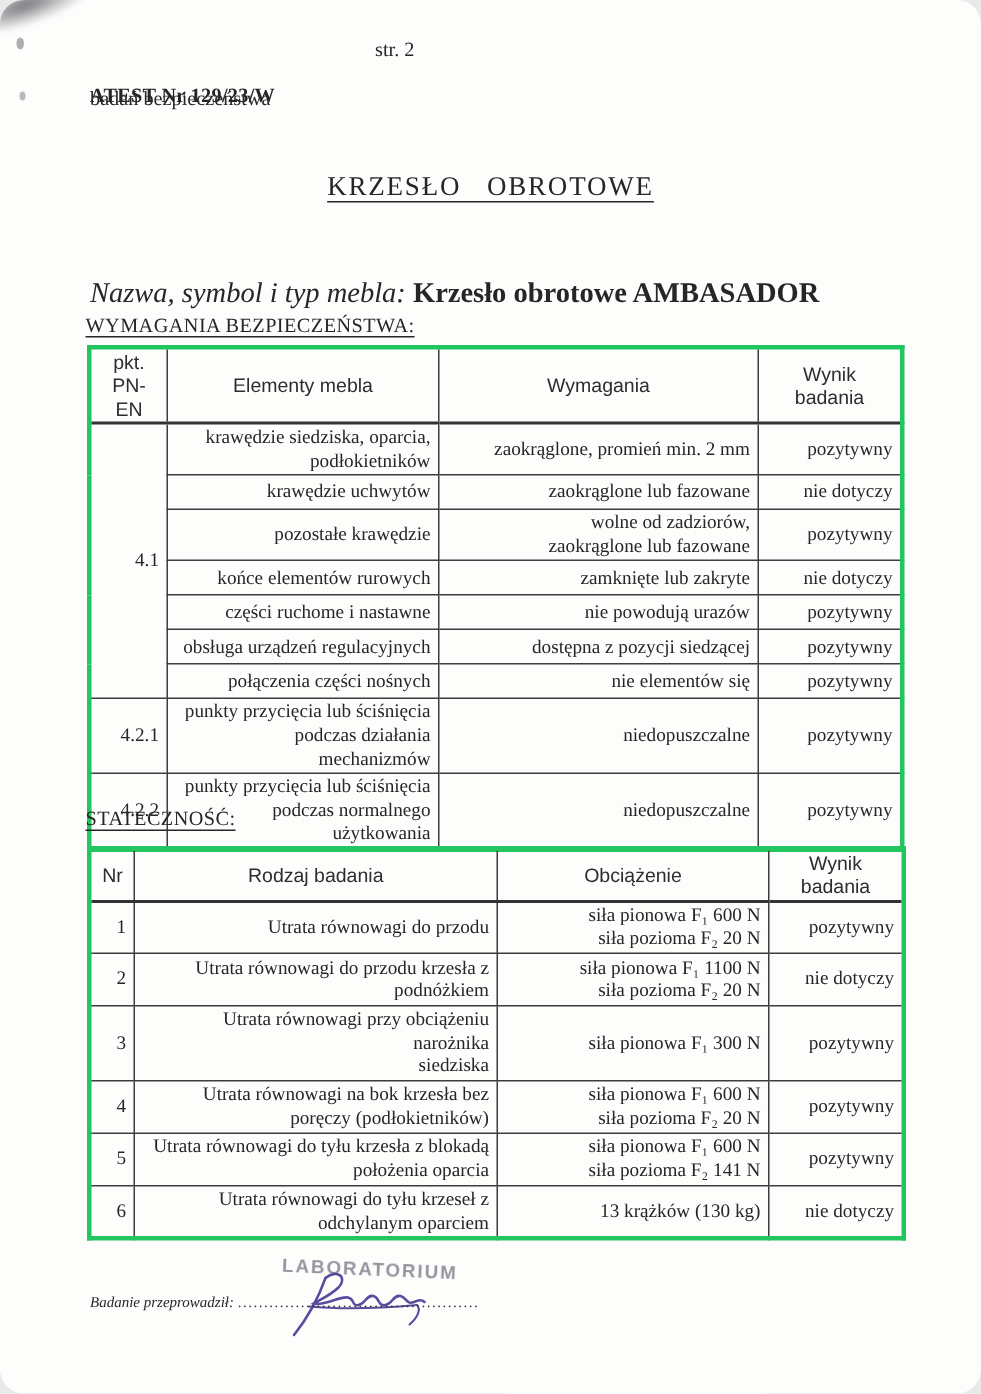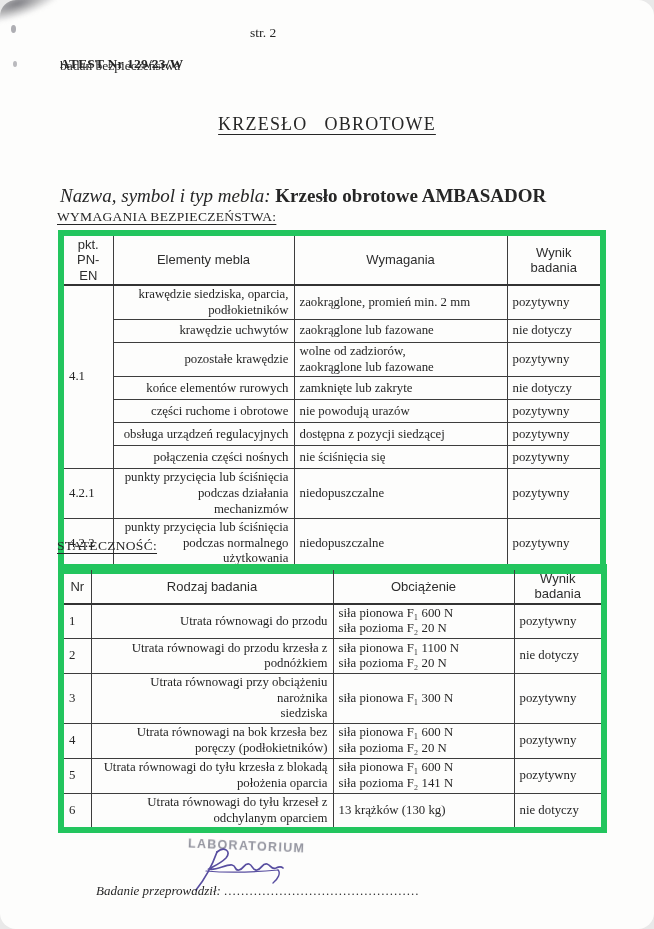--- a/index.html
+++ b/index.html
@@ -31,33 +31,33 @@
   .name-line{position:absolute;left:60px;top:161px;font-size:19px;white-space:pre;margin-top:24px;}
   .name-label{font-style:italic;}
   .name-value{font-weight:bold;}
 
   .sec-heading{position:absolute;left:57px;font-size:13.5px;letter-spacing:.3px;
     text-decoration:underline;text-underline-offset:3px;}
   .req-heading{top:209px;}
   .stab-heading{top:538px;}
 
   table.doc-table{position:absolute;border-collapse:collapse;table-layout:fixed;
-    border:6px solid #22c55e;}
+    border:3px solid #22c55e;}
   .t1{left:58px;top:230px;width:542px;}
   .t2{left:58px;top:564px;width:543px;}
   .doc-table th,.doc-table td{border:1px solid var(--border,#3d3d3d);white-space:pre-line;
     padding:1px 5px;overflow:hidden;}
   .doc-table thead th{
     font-family:"Liberation Sans","DejaVu Sans",sans-serif;font-weight:400;
     font-size:13px;color:#2d2d2d;text-align:center;line-height:1.18;
     border-bottom:2px solid #333;}
-  .doc-table td{font-size:12.8px;line-height:1.22;text-align:left;vertical-align:middle;}
+  .doc-table td{font-size:12.8px;line-height:1.22;text-align:right;vertical-align:middle;}
   .doc-table td.cell-left{text-align:right;padding-left:7px;}
 
-  .footer-line{position:absolute;left:60px;top:883px;font-size:13px;margin-left:36px;}
+  .footer-line{position:absolute;left:60px;top:863px;font-size:10px;}
   .footer-label{font-style:italic;}
   .footer-dots{letter-spacing:1px;color:#333;}
 
   .stamp{position:absolute;left:188px;top:839px;
     font-family:"Liberation Sans","DejaVu Sans",sans-serif;
     font-size:12.5px;font-weight:600;letter-spacing:1.3px;
     color:var(--stamp,#8f909b);transform:rotate(2.5deg);
     filter:blur(.3px);opacity:.95;}
   .signature{position:absolute;left:186px;top:844px;width:112px;height:50px;}
 </style>
@@ -117,32 +117,32 @@
         <td>wolne od zadziorów,
 zaokrąglone lub fazowane</td>
         <td>pozytywny</td>
       </tr>
       <tr style="height:23px">
         <td class="cell-left">końce elementów rurowych</td>
         <td>zamknięte lub zakryte</td>
         <td>nie dotyczy</td>
       </tr>
       <tr style="height:23px">
-        <td class="cell-left">części ruchome i obrotowe</td>
+        <td class="cell-left">części ruchome i nastawne</td>
         <td>nie powodują urazów</td>
         <td>pozytywny</td>
       </tr>
       <tr style="height:23px">
         <td class="cell-left">obsługa urządzeń regulacyjnych</td>
         <td>dostępna z pozycji siedzącej</td>
         <td>pozytywny</td>
       </tr>
       <tr style="height:23px">
         <td class="cell-left">połączenia części nośnych</td>
-        <td>nie ściśnięcia się</td>
+        <td>nie elementów się</td>
         <td>pozytywny</td>
       </tr>
       <tr style="height:33px">
         <td>4.2.1</td>
         <td class="cell-left">punkty przycięcia lub ściśnięcia
 podczas działania mechanizmów</td>
         <td>niedopuszczalne</td>
         <td>pozytywny</td>
       </tr>
       <tr style="height:33px">

